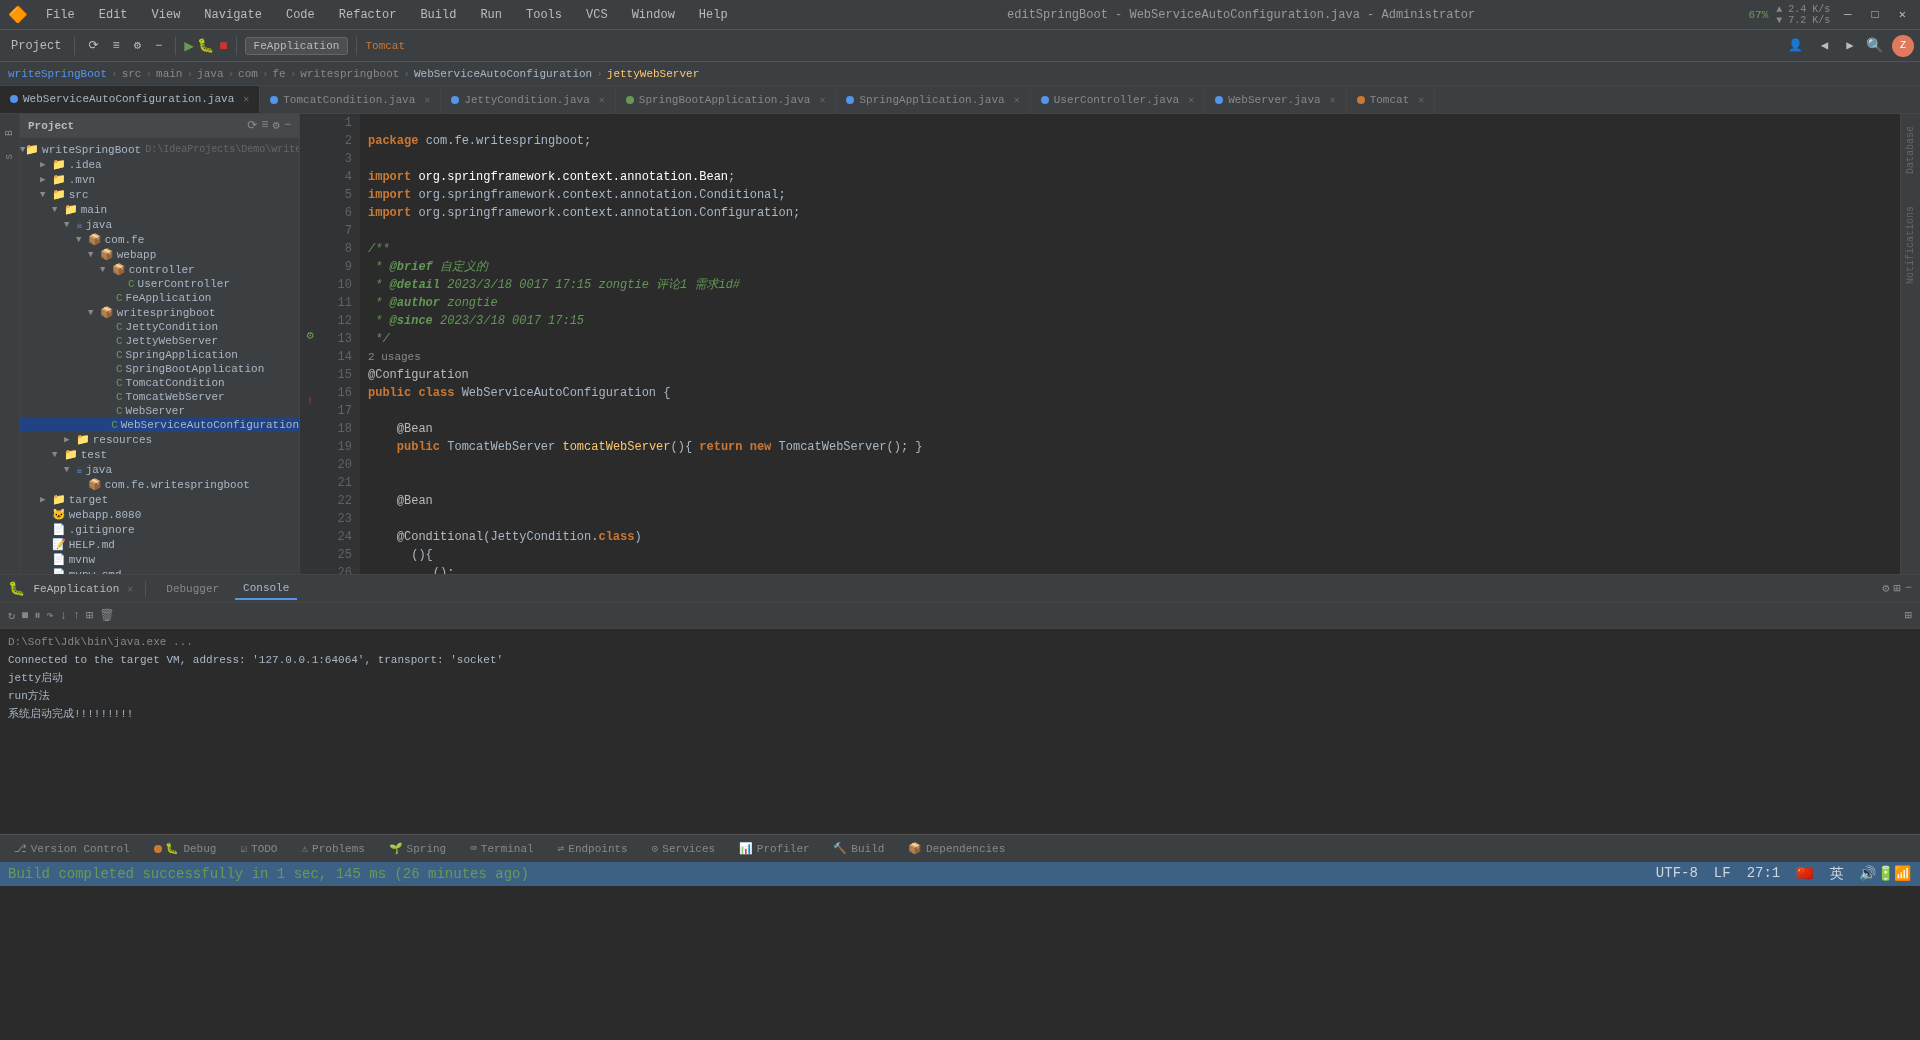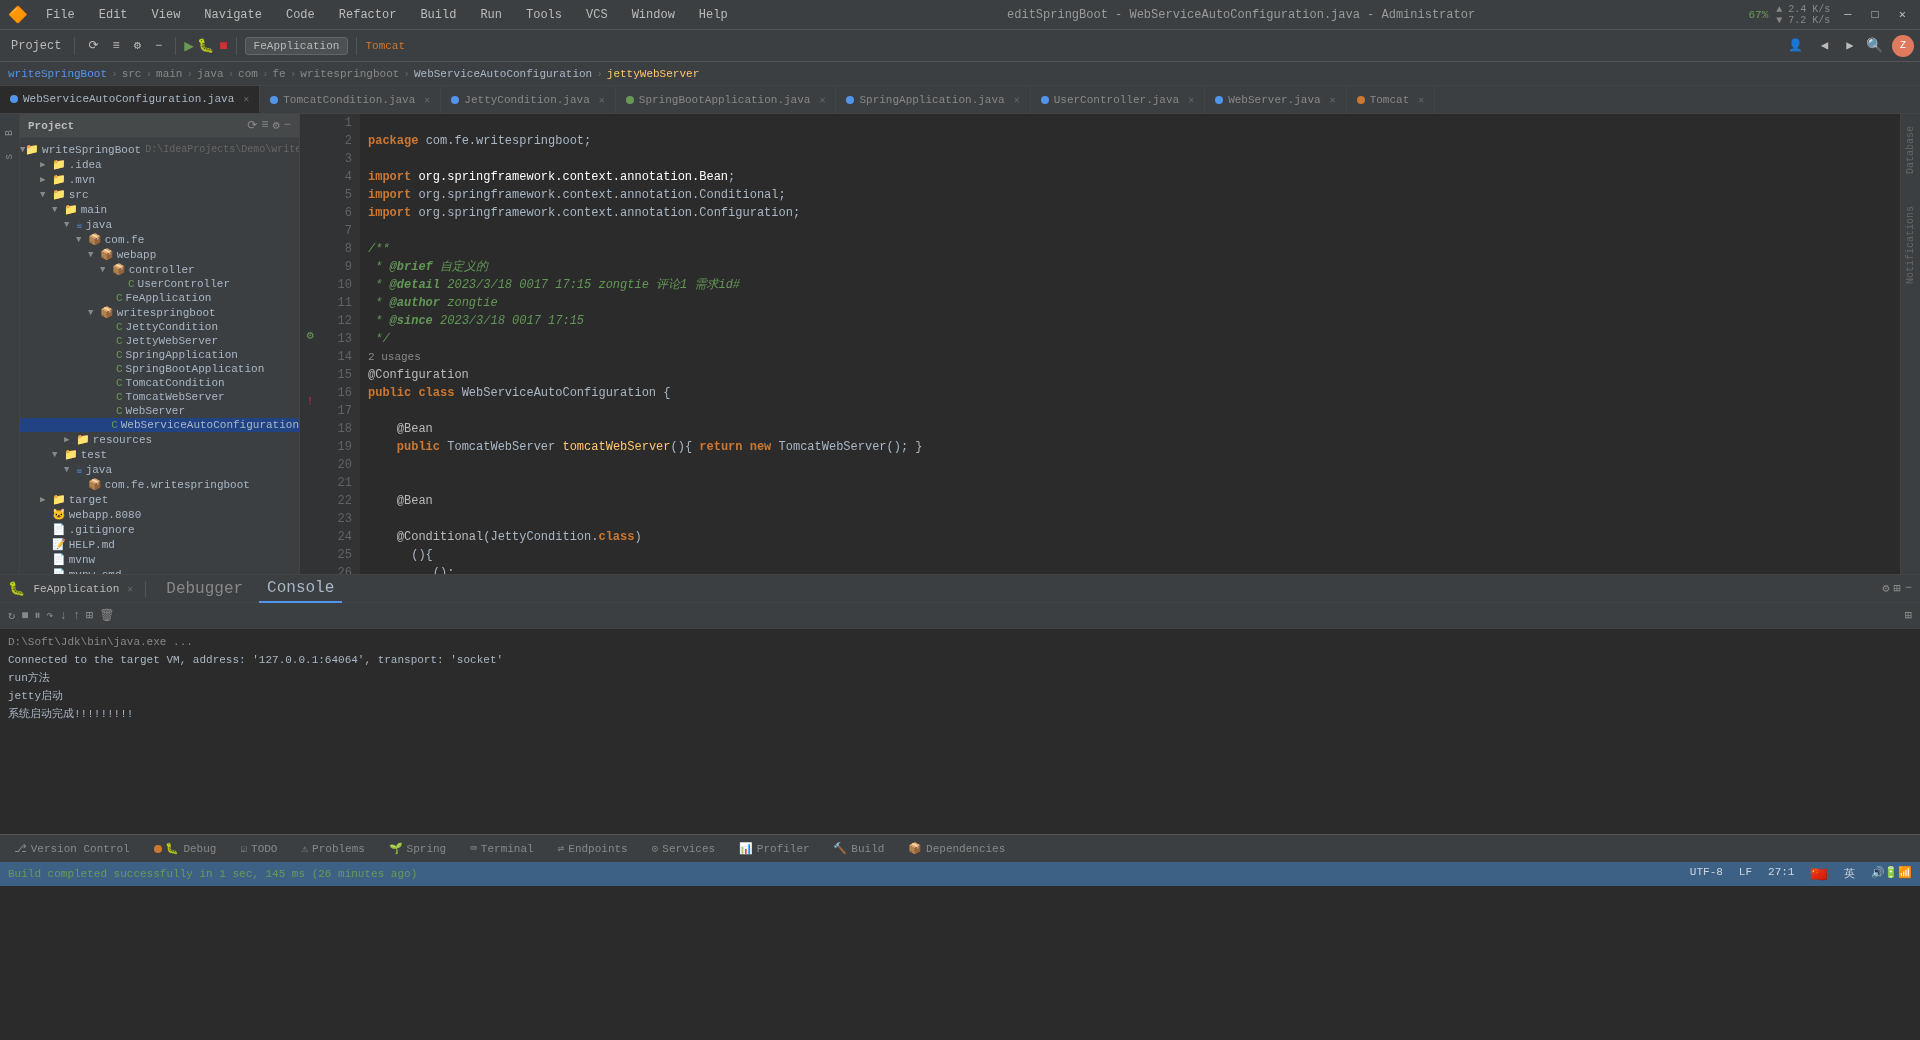--- a/index.html
+++ b/index.html
@@ -66,33 +66,33 @@
     .kw { color: #cc7832; font-weight: bold; margin-top: 28px; }
     .annotation { color: #bbb; }
     .comment { color: #808080; font-style: italic; }
     .method-name { color: #ffc66d; }
     .javadoc { color: #629755; font-style: italic; }
     .javadoc-tag { color: #629755; font-weight: bold; font-style: italic; }
 
     
     #debug-panel { height: 260px; background: #2b2b2b; border-top: 1px solid #444; display: flex; flex-direction: column; }
     .debug-header { display: flex; align-items: center; background: #3c3f41; height: 28px; border-bottom: 1px solid #444; padding: 0 8px; gap: 8px; }
-    .debug-tab { font-size: 16px; color: #888; cursor: pointer; padding: 4px 8px; }
+    .debug-tab { font-size: 11px; color: #888; cursor: pointer; padding: 4px 8px; }
     .debug-tab.active { color: #a9b7c6; border-bottom: 2px solid #5394ec; }
     .debug-toolbar { display: flex; gap: 4px; margin-left: auto; }
     .debug-content { flex: 1; background: #2b2b2b; overflow-y: auto; padding: 4px 8px; font-size: 11px; line-height: 18px; }
 
     
     #bottom-bar { display: flex; align-items: center; background: #3c3f41; height: 28px; border-top: 1px solid #555; padding: 0 8px; gap: 12px; overflow: hidden; }
     .bottom-tool { display: flex; align-items: center; gap: 4px; cursor: pointer; color: #888; font-size: 11px; padding: 2px 6px; }
     .bottom-tool .dot { width: 8px; height: 8px; border-radius: 50%; }
 
     
     #status-bar { display: flex; align-items: center; background: #3d6185; height: 24px; padding: 0 8px; gap: 16px; }
-    .status-item { color: #cdd6df; font-size: 11px; }
+    .status-item { color: #cdd6df; font-size: 14px; }
     .status-success { color: #6a9955; }
 
     
     ::-webkit-scrollbar { width: 8px; height: 8px; }
     ::-webkit-scrollbar-track { background: #3c3f41; }
     ::-webkit-scrollbar-thumb { background: #555; border-radius: 4px; }
 
     
     .vert-label { writing-mode: vertical-rl; transform: rotate(180deg); font-size: 11px; color: #888; padding: 8px 2px; cursor: pointer; }
 
@@ -570,22 +570,22 @@
     <span style="color:#888; cursor:pointer; font-size:12px;">↑</span>
     <span style="color:#888; cursor:pointer; font-size:12px;">⊞</span>
     <span style="color:#888; cursor:pointer; font-size:12px;">🗑</span>
     <div style="margin-left:auto; display:flex; gap:4px;">
       <span style="color:#888; cursor:pointer; font-size:12px;">⊞</span>
     </div>
   </div>
   <div class="debug-content">
     <div style="color:#888;">D:\Soft\Jdk\bin\java.exe ...</div>
     <div style="color:#a9b7c6;">Connected to the target VM, address: '127.0.0.1:64064', transport: 'socket'</div>
+    <div style="color:#a9b7c6;">jetty启动</div>
     <div style="color:#a9b7c6;">run方法</div>
-    <div style="color:#a9b7c6;">jetty启动</div>
     <div style="color:#a9b7c6;">系统启动完成!!!!!!!!!</div>
     <div>&nbsp;</div>
   </div>
 </div>
 
 <div id="bottom-bar">
   <div class="bottom-tool">
     <span>⎇</span>
     <span>Version Control</span>
   </div>

